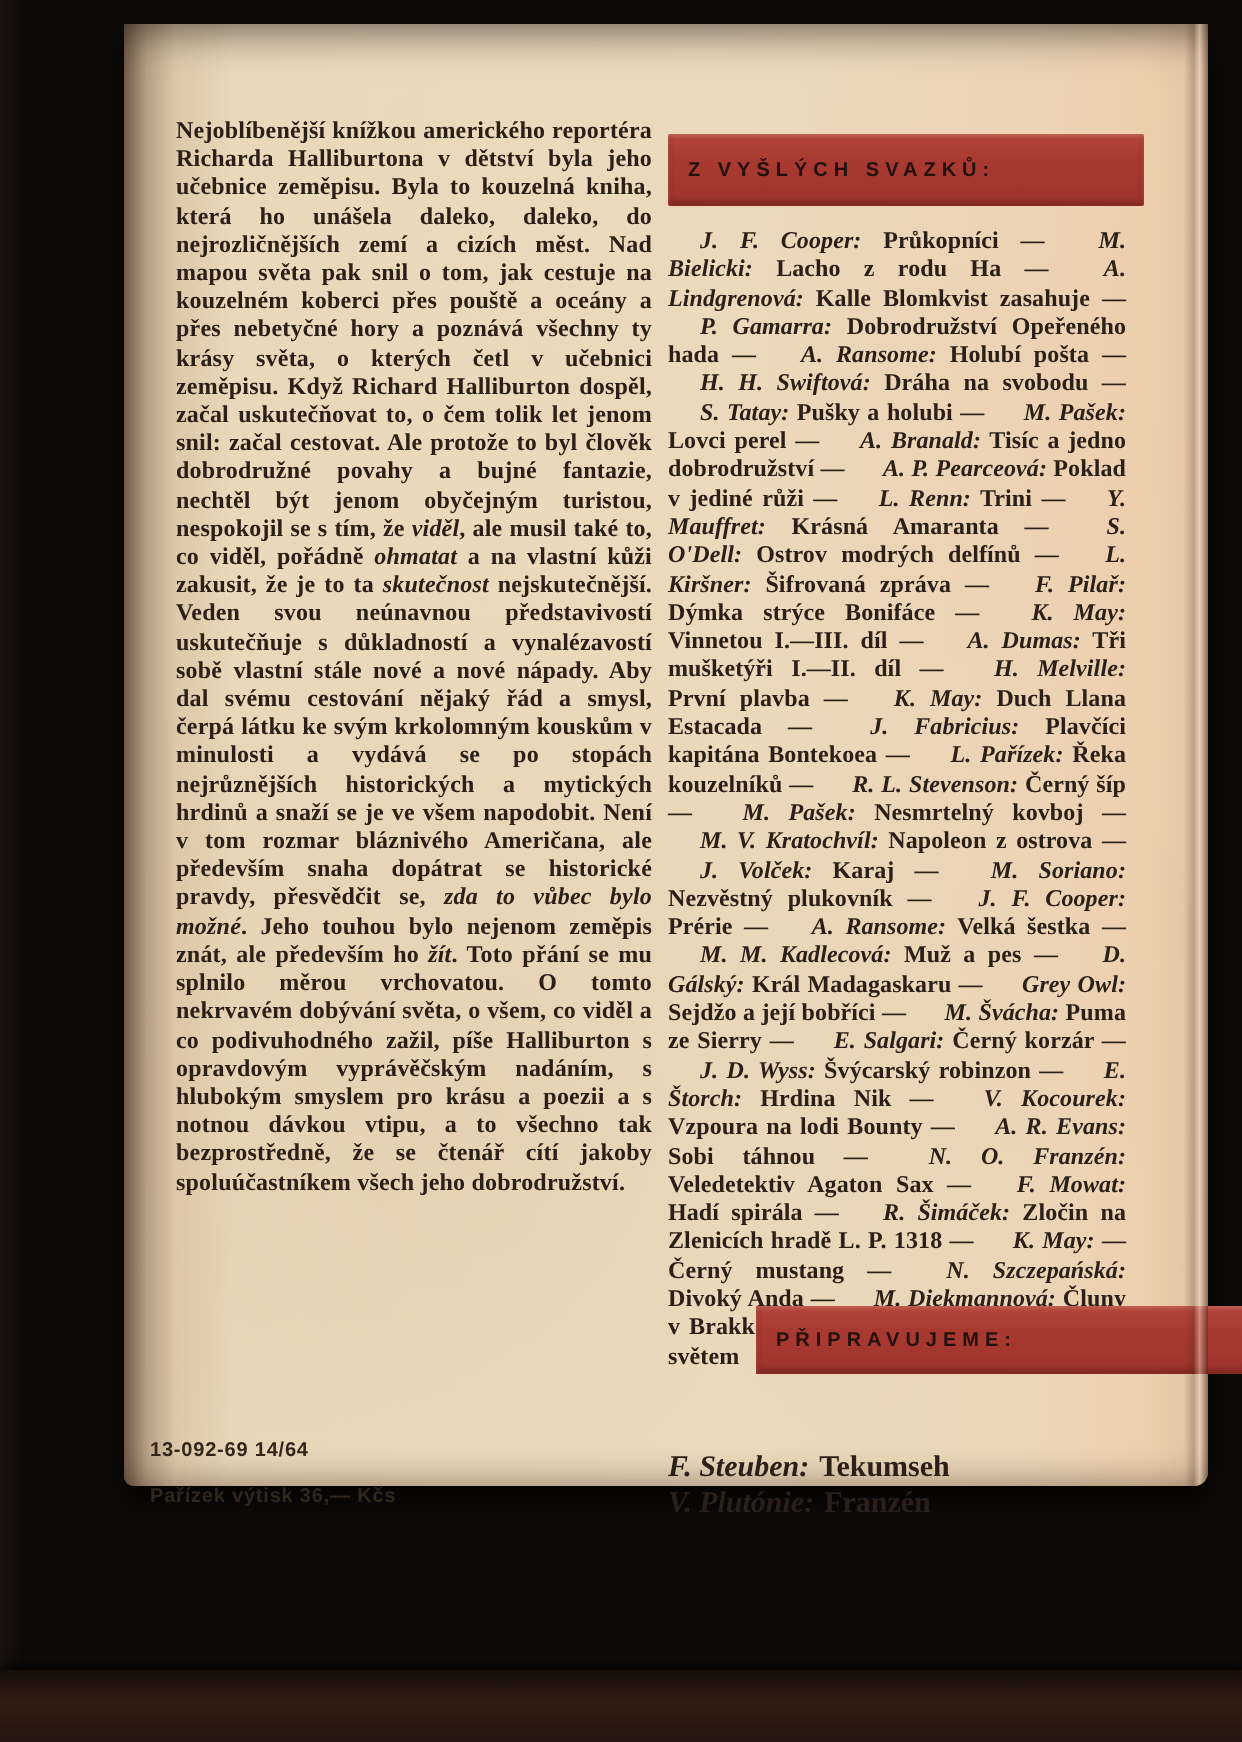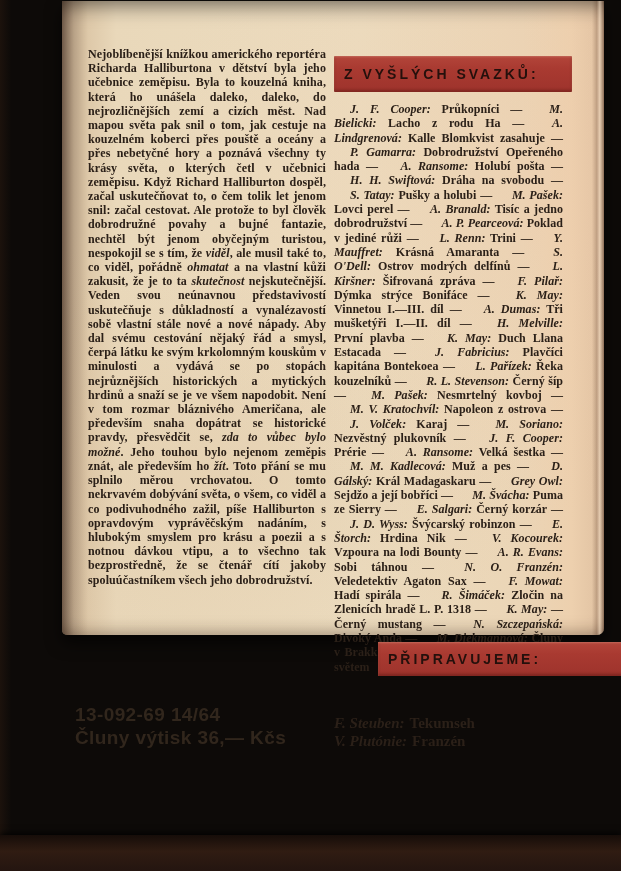--- a/index.html
+++ b/index.html
@@ -11,21 +11,21 @@
   .edge-strip{
     position:absolute; left:0; top:0; bottom:0; width:14px;
     background:linear-gradient(90deg,#1c120c, #0d0a08 80%);
   }
   .table-band{
     position:absolute; left:0; right:0; bottom:0; height:36px;
     background:linear-gradient(180deg,#160d09 0%, #301c12 45%, #241510 100%);
     box-shadow:0 -2px 6px rgba(0,0,0,.8);
   }
   .cover{
-    position:absolute; left:62px; top:1px; width:542px; height:634px;
+    position:absolute; left:62px; top:12px; width:542px; height:731px;
     border-radius:0 0 7px 5px;
     background:
       radial-gradient(120% 90% at 85% 30%, rgba(238,202,170,.30), transparent 60%),
       radial-gradient(80% 50% at 30% 75%, rgba(215,185,150,.25), transparent 70%),
       linear-gradient(90deg,#c8b094 0%, #dcc6a6 4%, #e9d8ba 10%, #ecdcbf 55%, #ebd5b6 85%, #edd0ae 94%, #dfc0a0 100%);
     box-shadow:
       inset 0 16px 20px -12px rgba(0,0,0,.55),
       inset 0 -12px 16px -10px rgba(40,20,10,.40),
       0 8px 16px rgba(0,0,0,.65);
   }
@@ -42,30 +42,30 @@
   .col-left{ position:absolute; left:26px; top:46px; width:238px; }
   .blurb{
     margin:0; font-size:12px; line-height:14.2px; font-weight:700;
     color:#2b2018; text-align:justify; hyphens:auto;
     letter-spacing:.1px;
   }
   .blurb i{font-weight:700;}
   .imprint{
     position:absolute; left:13px; top:702px;
     font-family:"Liberation Sans","DejaVu Sans",sans-serif;
-    font-weight:700; font-size:19px; line-height:23px;
+    font-weight:700; font-size:10px; line-height:23px;
     color:#31261c; letter-spacing:.4px; white-space:nowrap;
   }
   .col-right{ position:absolute; left:272px; top:55px; width:270px; }
   .banner{
     display:flex; align-items:center; box-sizing:border-box; padding:0 8px 0 10px;
     background:linear-gradient(180deg,#b3453a 0%, #a93a31 35%, #9e332c 100%);
     box-shadow:inset 0 1px 2px rgba(255,220,190,.25), inset 0 -2px 3px rgba(60,10,5,.35);
     font-family:"Liberation Sans","DejaVu Sans",sans-serif;
-    font-weight:700; font-size:14px; letter-spacing:3px;
+    font-weight:700; font-size:10px; letter-spacing:3px;
     color:#24100c; white-space:nowrap;
   }
   .banner-top{ width:238px; height:36px; border-radius:1px; }
   .books{
     margin:10px 0 0 0; width:229px;
     font-size:12px; line-height:14.3px; font-weight:700;
     color:#2b2018; text-align:justify; hyphens:auto; letter-spacing:.05px;
   }
   .books i{font-weight:700;margin-left:16px;}
   .banner-bottom{ position:absolute; left:0; top:586px; width:270px; height:34px;margin-left:44px; }
@@ -84,21 +84,21 @@
   <div class="table-band"></div>
 
   <div class="cover">
 
     <div class="col-left">
       <p class="blurb" lang="cs"><span>Nejoblíbenější knížkou amerického reportéra Richarda Halliburtona v dětství byla jeho učebnice zeměpisu. Byla to kouzelná kniha, která ho unášela daleko, daleko, do nejrozličnějších zemí a cizích měst. Nad mapou světa pak snil o tom, jak cestuje na kouzelném koberci přes pouště a oceány a přes nebetyčné hory a poznává všechny ty krásy světa, o kterých četl v učebnici zeměpisu. Když Richard Halliburton dospěl, začal uskutečňovat to, o čem tolik let jenom snil: začal cestovat. Ale protože to byl člověk dobrodružné povahy a bujné fantazie, nechtěl být jenom obyčejným turistou, nespokojil se s tím, že </span><i>viděl</i><span>, ale musil také to, co viděl, pořádně </span><i>ohmatat</i><span> a na vlastní kůži zakusit, že je to ta </span><i>skutečnost</i><span> nejskutečnější. Veden svou neúnavnou představivostí uskutečňuje s důkladností a vynalézavostí sobě vlastní stále nové a nové nápady. Aby dal svému cestování nějaký řád a smysl, čerpá látku ke svým krkolomným kouskům v minulosti a vydává se po stopách nejrůznějších historických a mytických hrdinů a snaží se je ve všem napodobit. Není v tom rozmar bláznivého Američana, ale především snaha dopátrat se historické pravdy, přesvědčit se, </span><i>zda to vůbec bylo možné</i><span>. Jeho touhou bylo nejenom zeměpis znát, ale především ho </span><i>žít</i><span>. Toto přání se mu splnilo měrou vrchovatou. O tomto nekrvavém dobývání světa, o všem, co viděl a co podivuhodného zažil, píše Halliburton s opravdovým vyprávěčským nadáním, s hlubokým smyslem pro krásu a poezii a s notnou dávkou vtipu, a to všechno tak bezprostředně, že se čtenář cítí jakoby spoluúčastníkem všech jeho dobrodružství.</span></p>
     </div>
 
     <div class="imprint">
       <div>13-092-69 14/64</div>
-      <div>Čluny výtisk 36,— Kčs</div>
+      <div>Pařízek výtisk 36,— Kčs</div>
     </div>
 
     <div class="col-right">
       <div class="banner banner-top">Z VYŠLÝCH SVAZKŮ:</div>
       <p class="books" lang="cs"><i>J. F. Cooper:</i><span> Průkopníci — </span><i>M. Bielicki:</i><span> Lacho z rodu Ha — </span><i>A. Lindgrenová:</i><span> Kalle Blomkvist zasahuje — </span><i>P. Gamarra:</i><span> Dobrodružství Opeřeného hada — </span><i>A. Ransome:</i><span> Holubí pošta — </span><i>H. H. Swiftová:</i><span> Dráha na svobodu — </span><i>S. Tatay:</i><span> Pušky a holubi — </span><i>M. Pašek:</i><span> Lovci perel — </span><i>A. Branald:</i><span> Tisíc a jedno dobrodružství — </span><i>A. P. Pearceová:</i><span> Poklad v jediné růži — </span><i>L. Renn:</i><span> Trini — </span><i>Y. Mauffret:</i><span> Krásná Amaranta — </span><i>S. O'Dell:</i><span> Ostrov modrých delfínů — </span><i>L. Kiršner:</i><span> Šifrovaná zpráva — </span><i>F. Pilař:</i><span> Dýmka strýce Bonifáce — </span><i>K. May:</i><span> Vinnetou I.—III. díl — </span><i>A. Dumas:</i><span> Tři mušketýři I.—II. díl — </span><i>H. Melville:</i><span> První plavba — </span><i>K. May:</i><span> Duch Llana Estacada — </span><i>J. Fabricius:</i><span> Plavčíci kapitána Bontekoea — </span><i>L. Pařízek:</i><span> Řeka kouzelníků — </span><i>R. L. Stevenson:</i><span> Černý šíp — </span><i>M. Pašek:</i><span> Nesmrtelný kovboj — </span><i>M. V. Kratochvíl:</i><span> Napoleon z ostrova — </span><i>J. Volček:</i><span> Karaj — </span><i>M. Soriano:</i><span> Nezvěstný plukovník — </span><i>J. F. Cooper:</i><span> Prérie — </span><i>A. Ransome:</i><span> Velká šestka — </span><i>M. M. Kadlecová:</i><span> Muž a pes — </span><i>D. Gálský:</i><span> Král Madagaskaru — </span><i>Grey Owl:</i><span> Sejdžo a její bobříci — </span><i>M. Švácha:</i><span> Puma ze Sierry — </span><i>E. Salgari:</i><span> Černý korzár — </span><i>J. D. Wyss:</i><span> Švýcarský robinzon — </span><i>E. Štorch:</i><span> Hrdina Nik — </span><i>V. Kocourek:</i><span> Vzpoura na lodi Bounty — </span><i>A. R. Evans:</i><span> Sobi táhnou — </span><i>N. O. Franzén:</i><span> Veledetektiv Agaton Sax — </span><i>F. Mowat:</i><span> Hadí spirála — </span><i>R. Šimáček:</i><span> Zločin na Zlenicích hradě L. P. 1318 — </span><i>K. May:</i><span> — Černý mustang — </span><i>N. Szczepańská:</i><span> Divoký Anda — </span><i>M. Diekmannová:</i><span> Čluny v Brakkeputu — </span><i>R. Halliburton:</i><span> Toulky světem</span></p>
       <div class="banner banner-bottom">PŘIPRAVUJEME:</div>
       <div class="preparing">
         <div class="row">
           <i>F. Steuben:</i><span>Tekumseh</span>
         </div>

